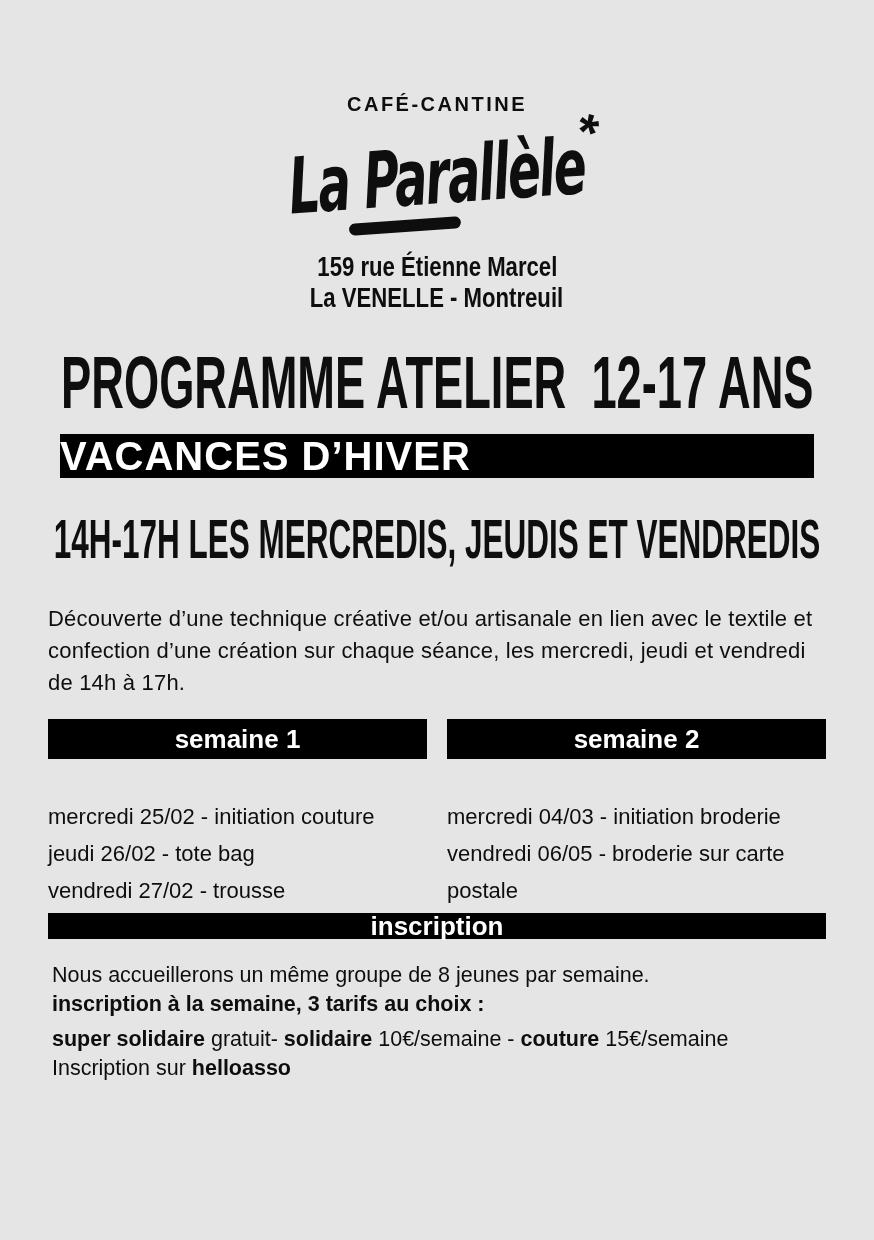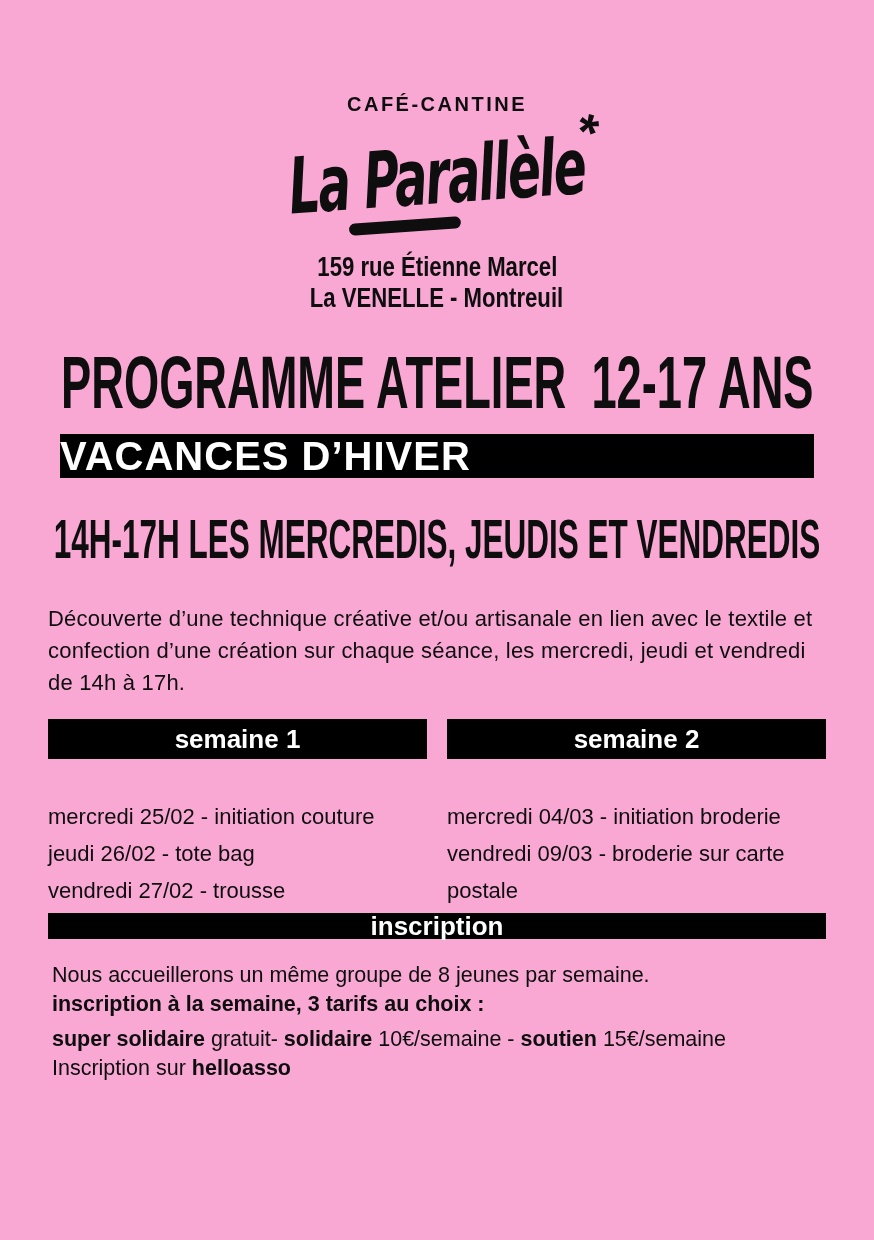--- a/index.html
+++ b/index.html
@@ -12,21 +12,21 @@
     height: 1240px;
     overflow: hidden;
     font-family: "Liberation Sans", "DejaVu Sans", sans-serif;
     color: #0e0e0e;
   }
   .poster {
     width: 874px;
     height: 1240px;
     box-sizing: border-box;
     padding: 94px 48px 0;
-    background: #f9a8d4;
+    background: #e5e5e5;
   }
 
   
   .kicker {
     text-align: center;
     font-weight: bold;
     font-size: 20px;
     letter-spacing: 2.5px;
     line-height: 20px;
   }
@@ -233,29 +233,29 @@
         <div>jeudi 26/02 - tote bag</div>
         <div>vendredi 27/02 - trousse</div>
       </div>
     </div>
     <div class="week">
       <div class="week-bar">
         <span class="week-bar-label">semaine 2</span>
       </div>
       <div class="week-list">
         <div>mercredi 04/03 - initiation broderie</div>
-        <div>vendredi 09/03 - broderie sur carte postale</div>
+        <div>vendredi 06/05 - broderie sur carte postale</div>
       </div>
     </div>
   </div>
 
   <div class="inscription-bar">
     <span class="inscription-label">inscription</span>
   </div>
 
   <div class="info">
     <p>Nous accueillerons un même groupe de 8 jeunes par semaine.</p>
     <p class="b">inscription à la semaine, 3 tarifs au choix :</p>
-    <p class="pricing-line"><span class="b">super solidaire</span><span> gratuit- </span><span class="b">solidaire</span><span> 10€/semaine - </span><span class="b">soutien</span><span> 15€/semaine</span></p>
+    <p class="pricing-line"><span class="b">super solidaire</span><span> gratuit- </span><span class="b">solidaire</span><span> 10€/semaine - </span><span class="b">couture</span><span> 15€/semaine</span></p>
     <p><span>Inscription sur </span><span class="b">helloasso</span></p>
   </div>
 
 </div>
 
 </body></html>

